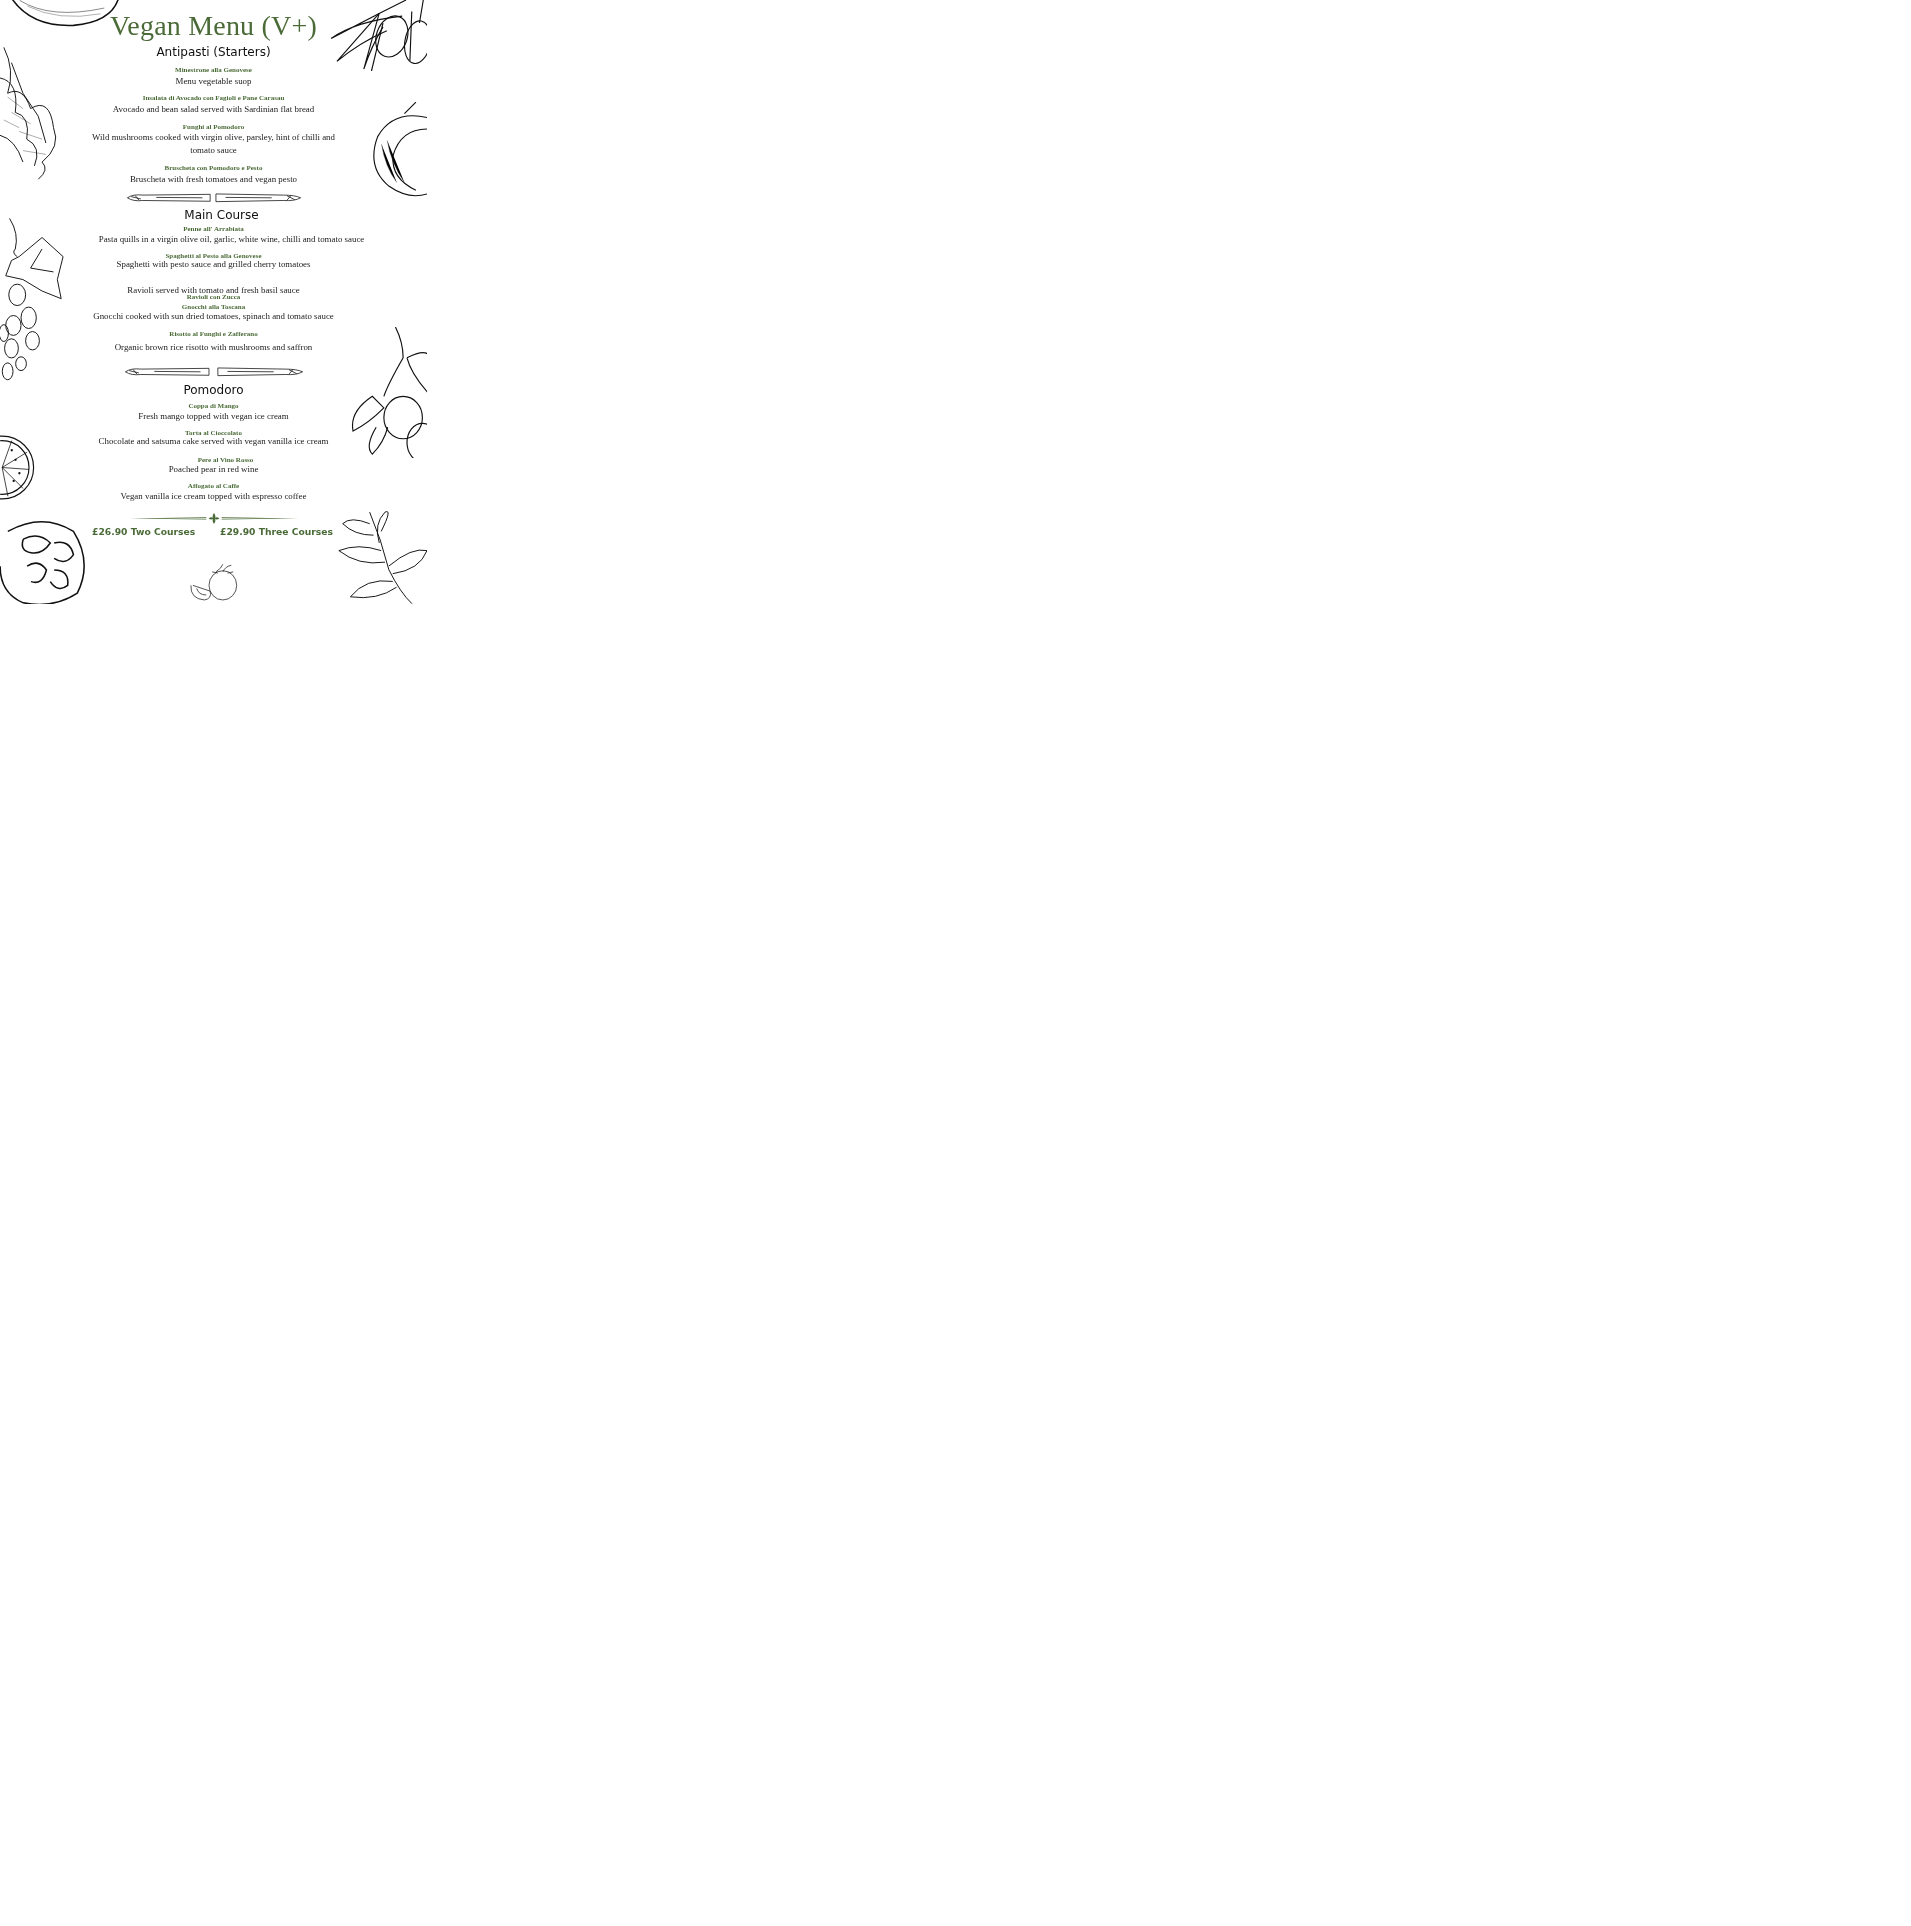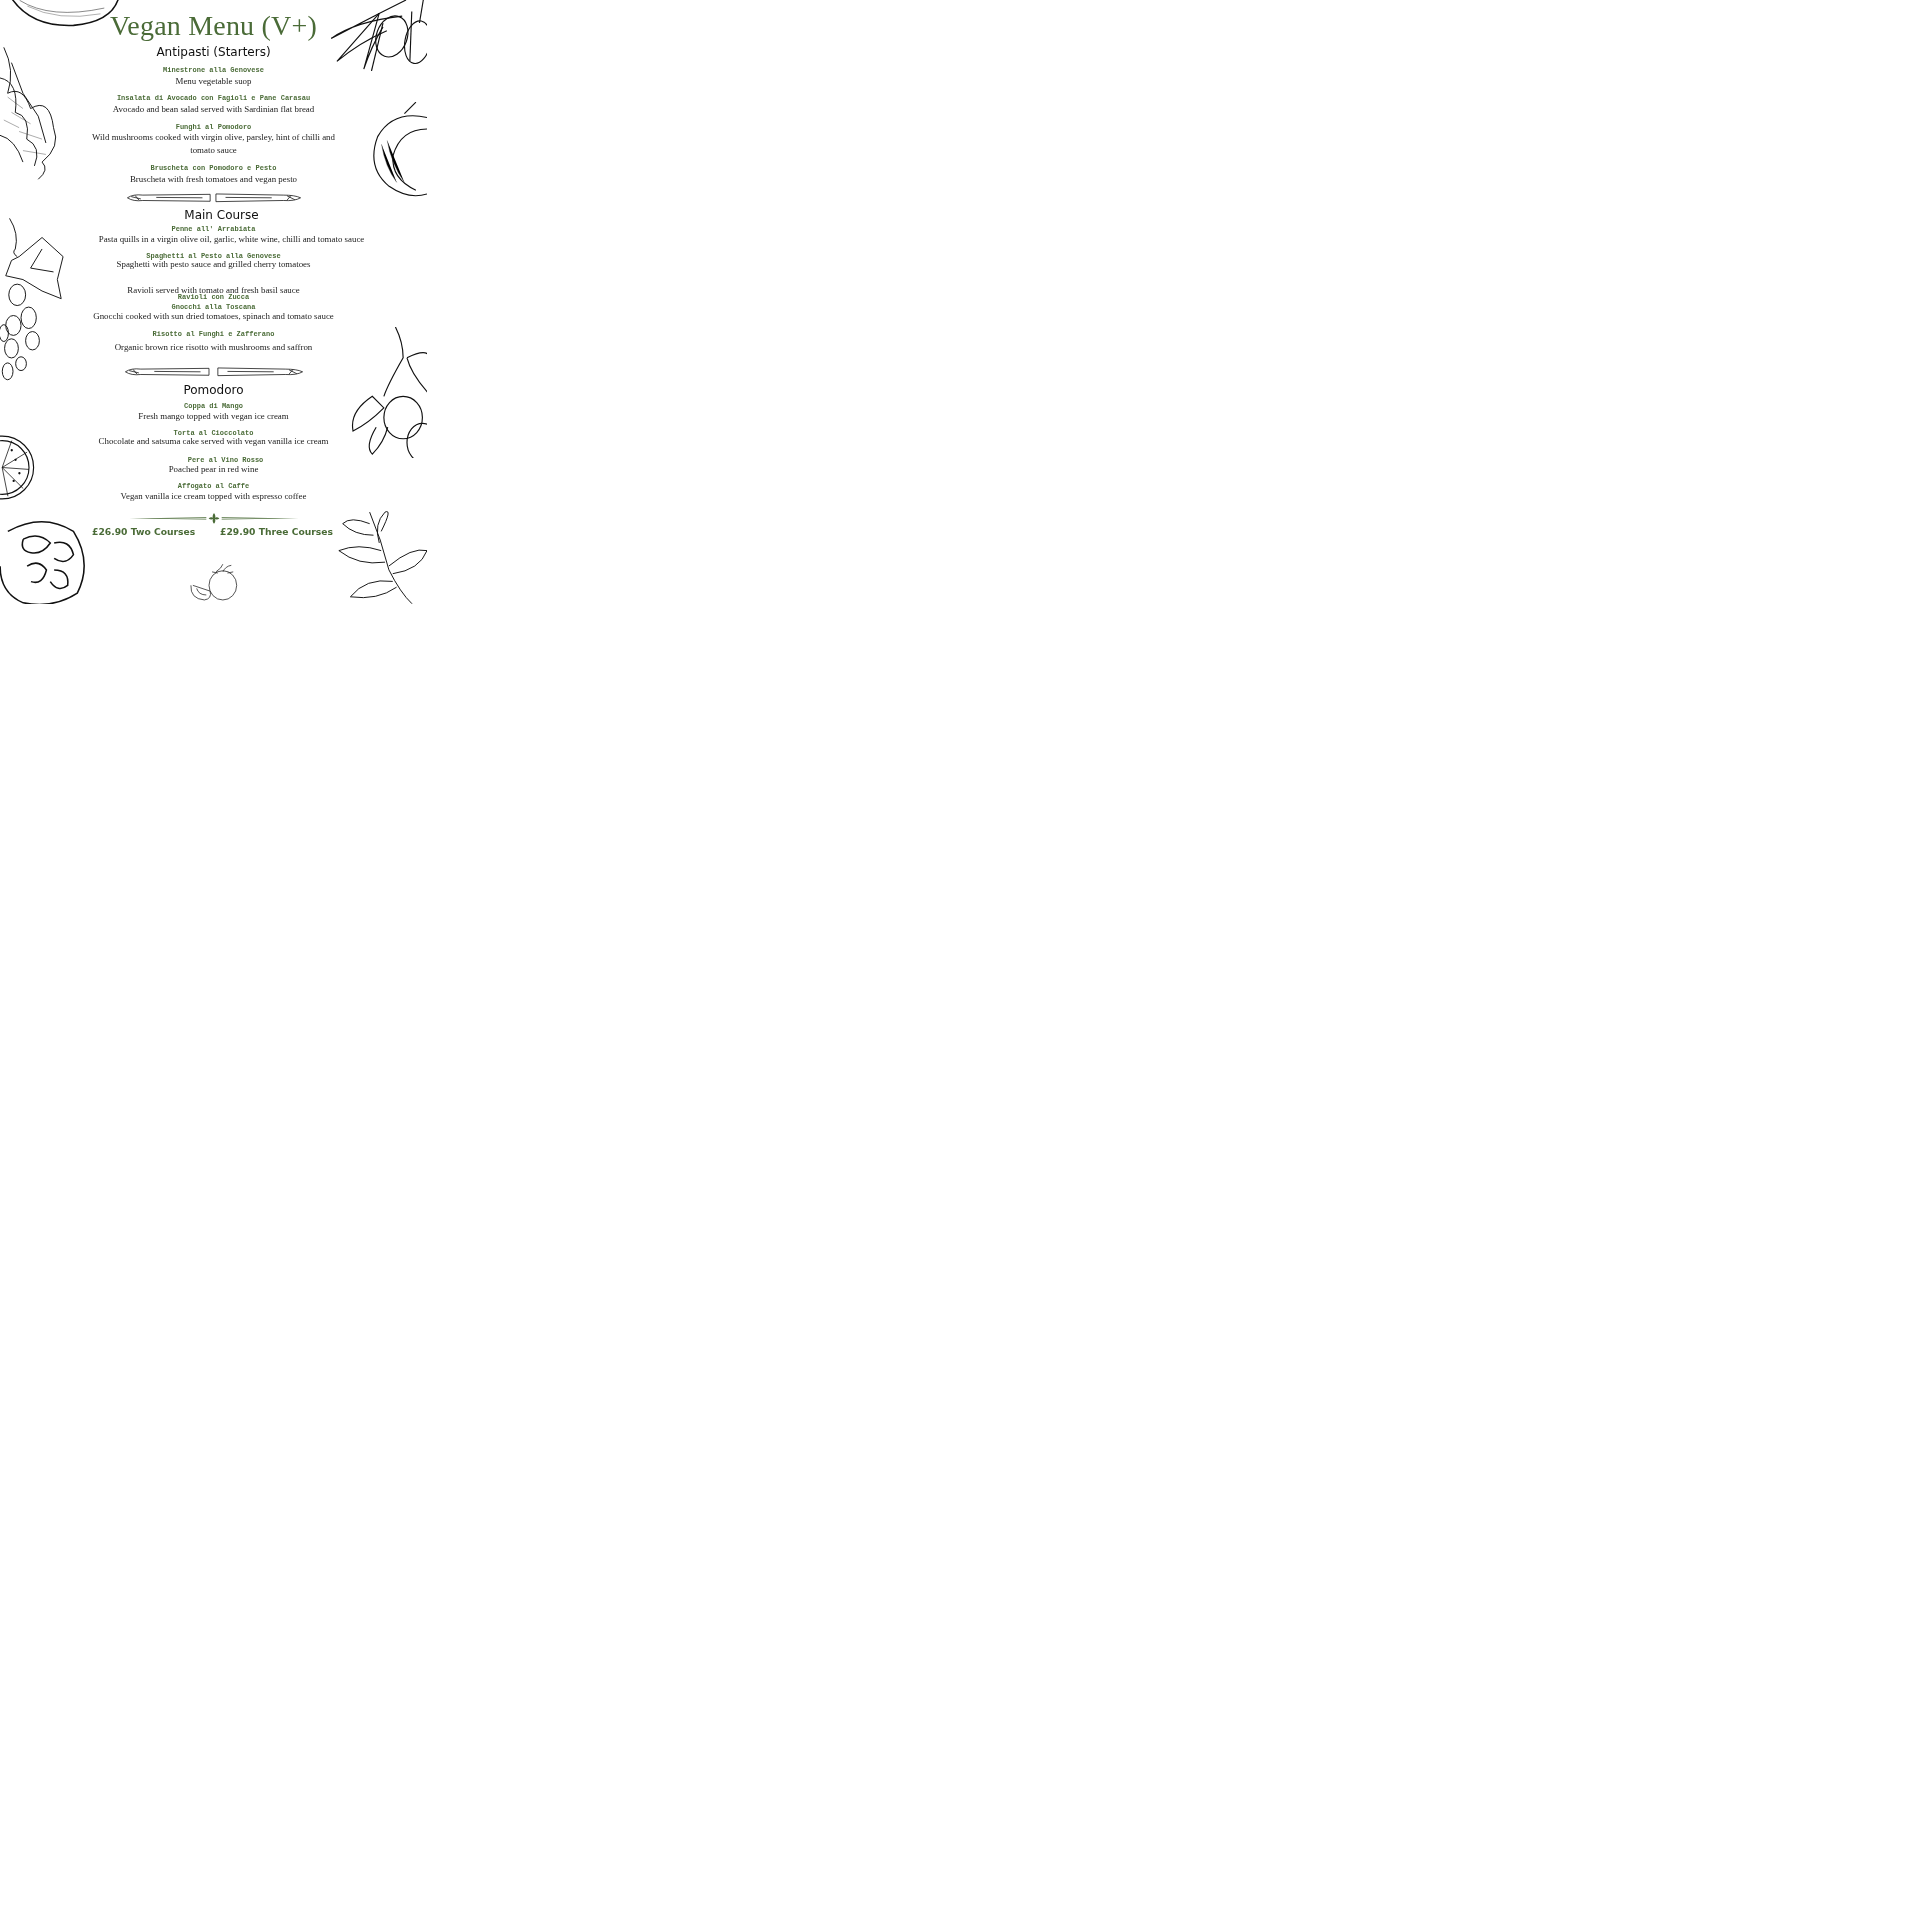--- a/index.html
+++ b/index.html
@@ -3,21 +3,21 @@
 <meta charset="utf-8">
 <style>
   html,body{margin:0;padding:0;background:#ffffff;}
   body{width:427px;height:604px;position:relative;overflow:hidden;font-family:"DejaVu Serif",serif;}
   .page{position:absolute;inset:0;}
   .deco{position:absolute;}
   .deco svg{width:100%;height:100%;display:block;}
   .center{position:absolute;left:0;right:0;text-align:center;}
   .title{top:8.5px;font-family:"Liberation Serif",serif;font-size:28px;color:#4a6b37;letter-spacing:0.2px;line-height:1.2;}
   .section-title{font-family:"DejaVu Sans",sans-serif;font-size:12px;color:#111;line-height:1.2;}
-  .item-name{font-family:Liberation Mono, monospace;font-weight:bold;font-size:7px;color:#4a6b37;line-height:1.2;}
+  .item-name{font-family:Liberation Serif, serif;font-weight:bold;font-size:7px;color:#4a6b37;line-height:1.2;}
   .item-desc{font-family:"Liberation Serif",serif;font-size:8.9px;color:#222;line-height:1.4;}
   .price{font-family:"DejaVu Sans",sans-serif;font-weight:bold;font-size:9.2px;color:#4a6b37;position:absolute;white-space:nowrap;}
   .divider{position:absolute;left:50%;transform:translateX(-50%);}
 </style>
 </head>
 <body>
 
 <div class="page">
 
   <div class="deco" style="left:3.9px;top:-15.4px;width:116px;height:50px;">

